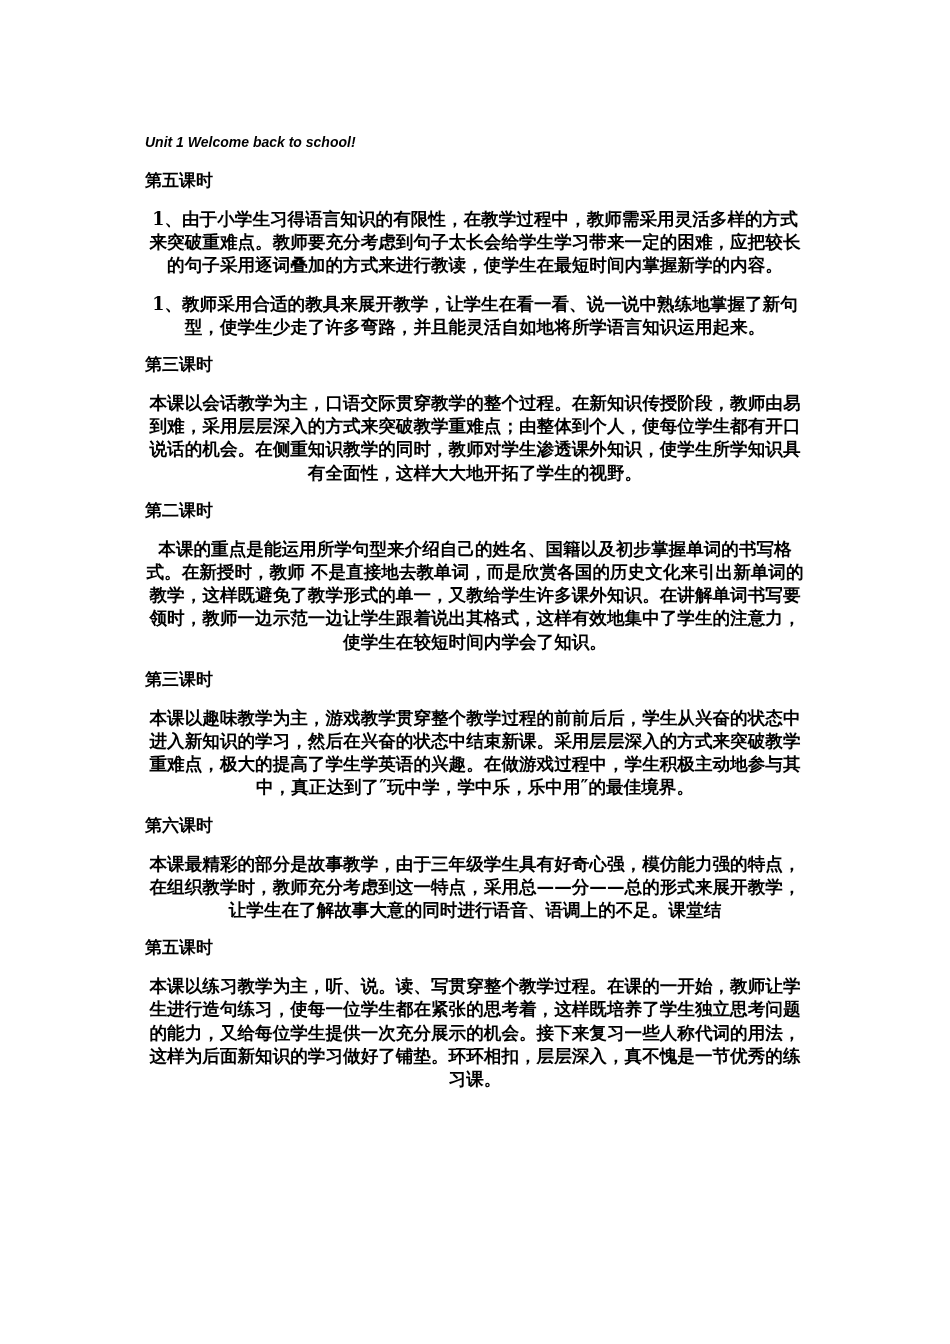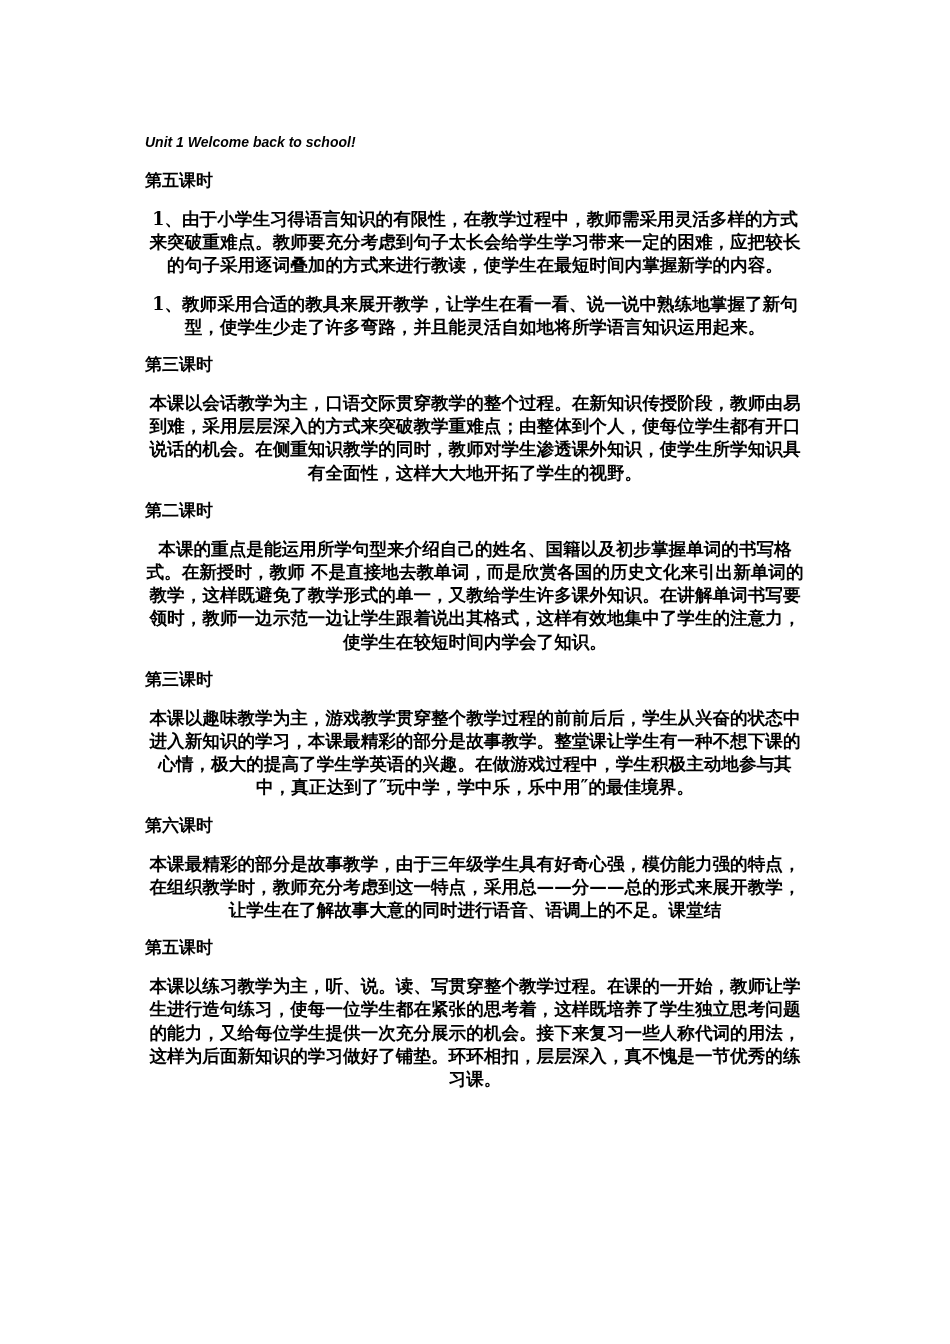--- a/index.html
+++ b/index.html
@@ -26,21 +26,21 @@
     <p class="para">本课以会话教学为主，口语交际贯穿教学的整个过程。在新知识传授阶段，教师由易到难，采用层层深入的方式来突破教学重难点；由整体到个人，使每位学生都有开口说话的机会。在侧重知识教学的同时，教师对学生渗透课外知识，使学生所学知识具有全面性，这样大大地开拓了学生的视野。</p>
   </div>
 
   <div>
     <div class="heading">第二课时</div>
     <p class="para">本课的重点是能运用所学句型来介绍自己的姓名、国籍以及初步掌握单词的书写格式。在新授时，教师 不是直接地去教单词，而是欣赏各国的历史文化来引出新单词的教学，这样既避免了教学形式的单一，又教给学生许多课外知识。在讲解单词书写要领时，教师一边示范一边让学生跟着说出其格式，这样有效地集中了学生的注意力，使学生在较短时间内学会了知识。</p>
   </div>
 
   <div>
     <div class="heading">第三课时</div>
-    <p class="para">本课以趣味教学为主，游戏教学贯穿整个教学过程的前前后后，学生从兴奋的状态中进入新知识的学习，本课最精彩的部分是故事教学。整堂课让学生有一种不想下课的心情，极大的提高了学生学英语的兴趣。在做游戏过程中，学生积极主动地参与其中，真正达到了″玩中学，学中乐，乐中用″的最佳境界。</p>
+    <p class="para">本课以趣味教学为主，游戏教学贯穿整个教学过程的前前后后，学生从兴奋的状态中进入新知识的学习，然后在兴奋的状态中结束新课。采用层层深入的方式来突破教学重难点，极大的提高了学生学英语的兴趣。在做游戏过程中，学生积极主动地参与其中，真正达到了″玩中学，学中乐，乐中用″的最佳境界。</p>
   </div>
 
   <div>
     <div class="heading">第六课时</div>
     <p class="para">本课最精彩的部分是故事教学，由于三年级学生具有好奇心强，模仿能力强的特点，在组织教学时，教师充分考虑到这一特点，采用总——分——总的形式来展开教学，让学生在了解故事大意的同时进行语音、语调上的不足。课堂结</p>
   </div>
 
   <div>
     <div class="heading">第五课时</div>
     <p class="para">本课以练习教学为主，听、说。读、写贯穿整个教学过程。在课的一开始，教师让学生进行造句练习，使每一位学生都在紧张的思考着，这样既培养了学生独立思考问题的能力，又给每位学生提供一次充分展示的机会。接下来复习一些人称代词的用法，这样为后面新知识的学习做好了铺垫。环环相扣，层层深入，真不愧是一节优秀的练习课。</p>

